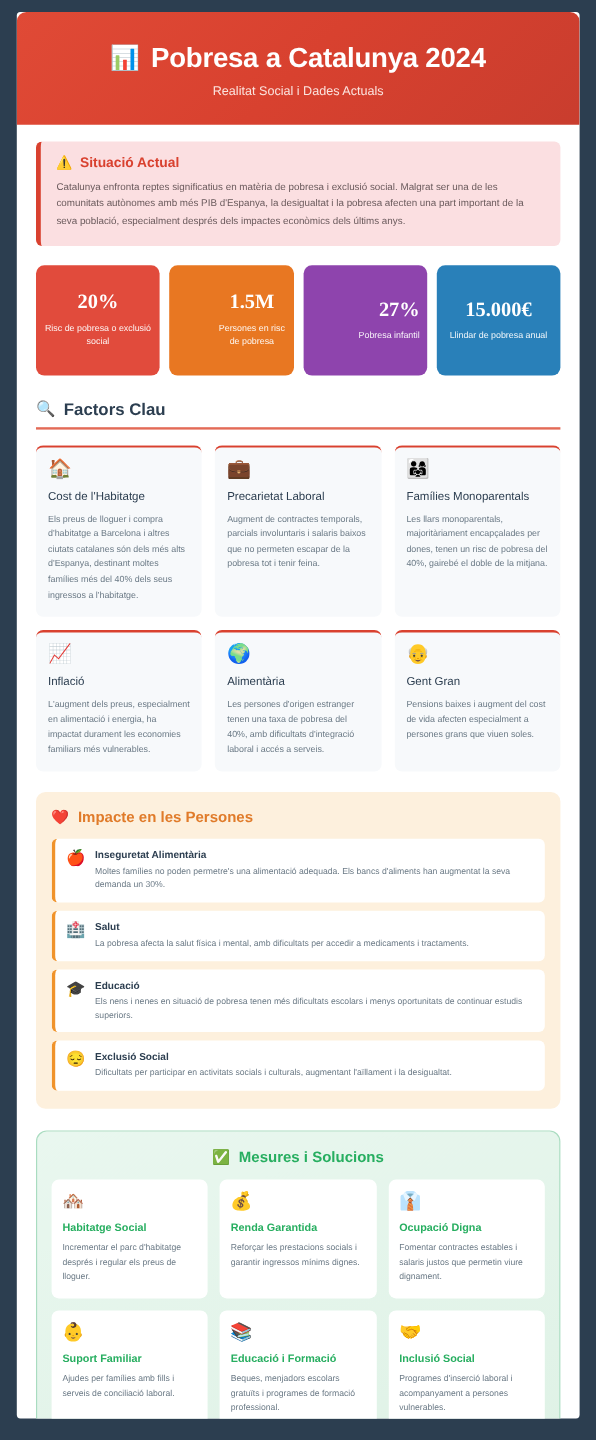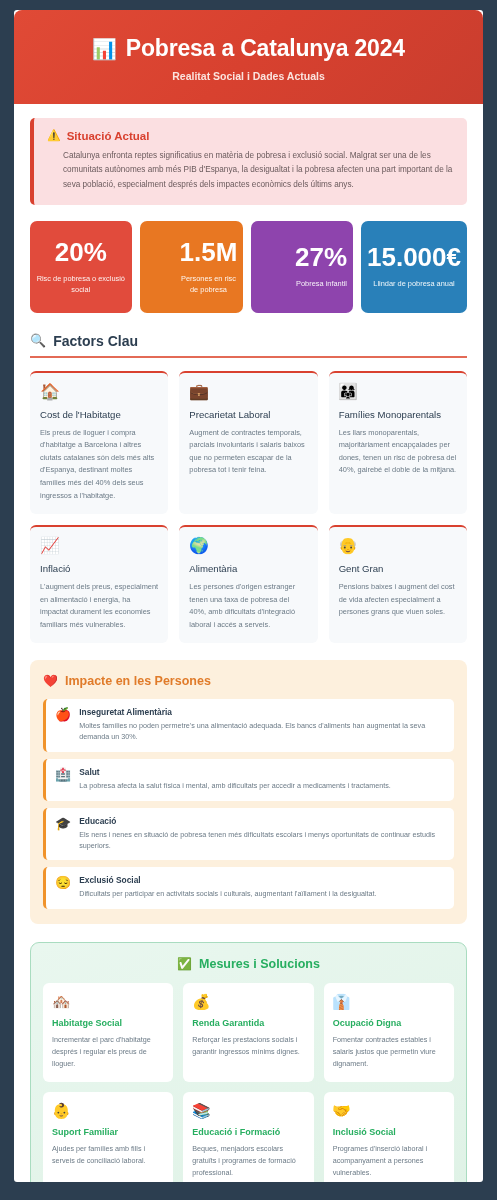--- a/index.html
+++ b/index.html
@@ -44,21 +44,21 @@
     align-items: center;
     justify-content: center;
     gap: 9px;
     line-height: 1.1;
   }
   .header-emoji { font-size: 20px; line-height: 1; }
   .header-sub {
     margin-top: 9px;
     font-size: 10.5px;
     color: #fbe3de;
-    font-weight: bold;
+    font-weight: normal;
   }
 
   
   .body-wrap { padding: 14px 16px 0 16px; }
 
   
   .alert {
     background: #fbdfe1;
     border-left: 4px solid #d9412f;
     border-radius: 5px;
@@ -72,21 +72,20 @@
     display: flex;
     align-items: center;
     gap: 6px;
     margin-bottom: 7px;
   }
   .alert-emoji { font-size: 11px; }
   .alert-text {
     font-size: 8.2px;
     line-height: 1.72;
     color: #6a5a5c;
-    margin-left: 16px;
   }
 
   
   .stats-row {
     display: grid;
     grid-template-columns: repeat(4, 1fr);
     gap: 8px;
     margin-bottom: 20px;
   }
   .stat-card {
@@ -94,25 +93,26 @@
     padding: 16px 6px 15px 6px;
     text-align: center;
     color: #fff;
     min-height: 92px;
     display: flex;
     flex-direction: column;
     align-items: center;
     justify-content: center;
   }
   .stat-value {
-    font-size: 26px;
+    font-size: 17px;
     font-weight: bold;
     line-height: 1;
     margin-bottom: 9px;
     white-space: nowrap;
+    font-family: Liberation Serif, serif;
   }
   .stat-label {
     font-size: 7.4px;
     line-height: 1.45;
     color: rgba(255,255,255,0.93);
   }
 
   
   .section-head {
     font-size: 14px;

